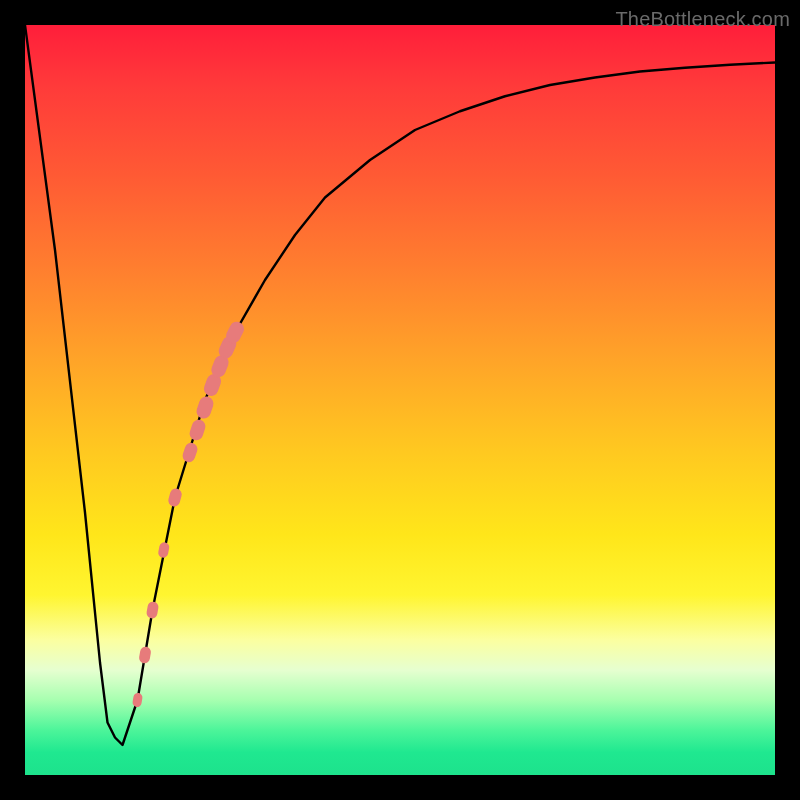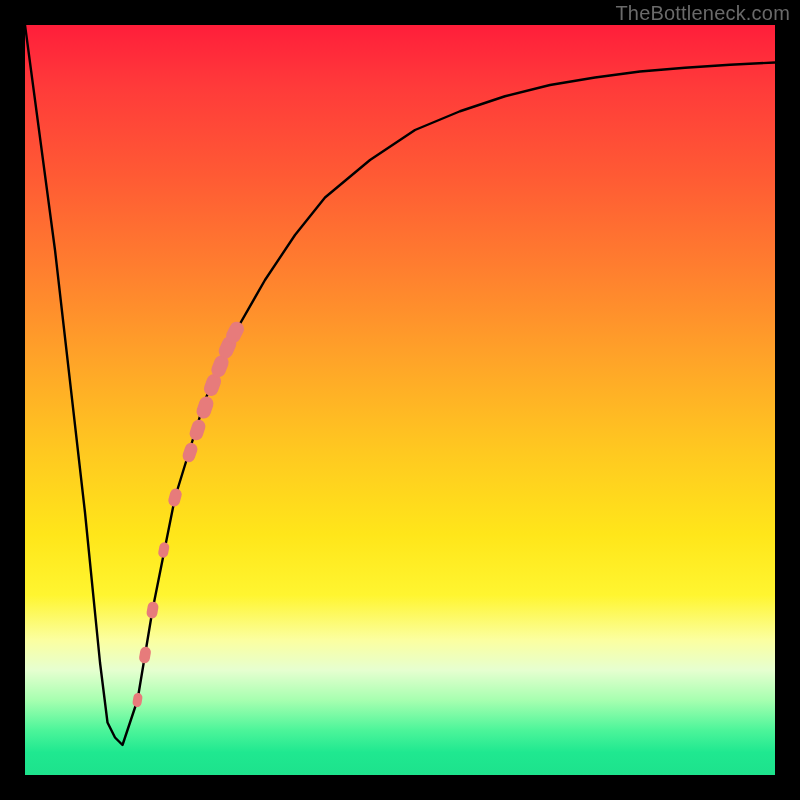--- a/index.html
+++ b/index.html
@@ -40,21 +40,21 @@
   }
   svg.overlay {
     position: absolute;
     left: 25px;
     top: 25px;
     width: 750px;
     height: 750px;
   }
   .watermark {
     position: absolute;
-    top: 2px;
+    top: 8px;
     right: 10px;
     font-family: Arial, Helvetica, sans-serif;
     font-size: 20px;
     font-weight: 500;
     color: #6a6a6a;
     letter-spacing: 0.2px;
     margin-left: 48px;
   }
 </style>
 </head>

